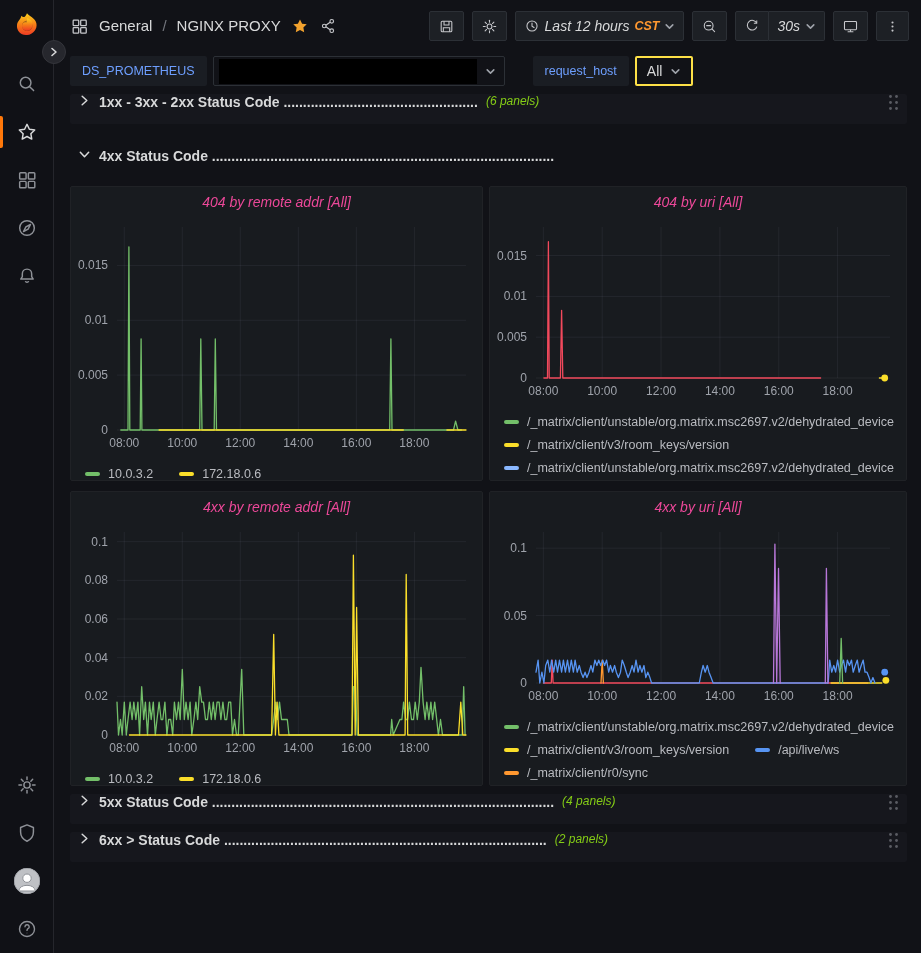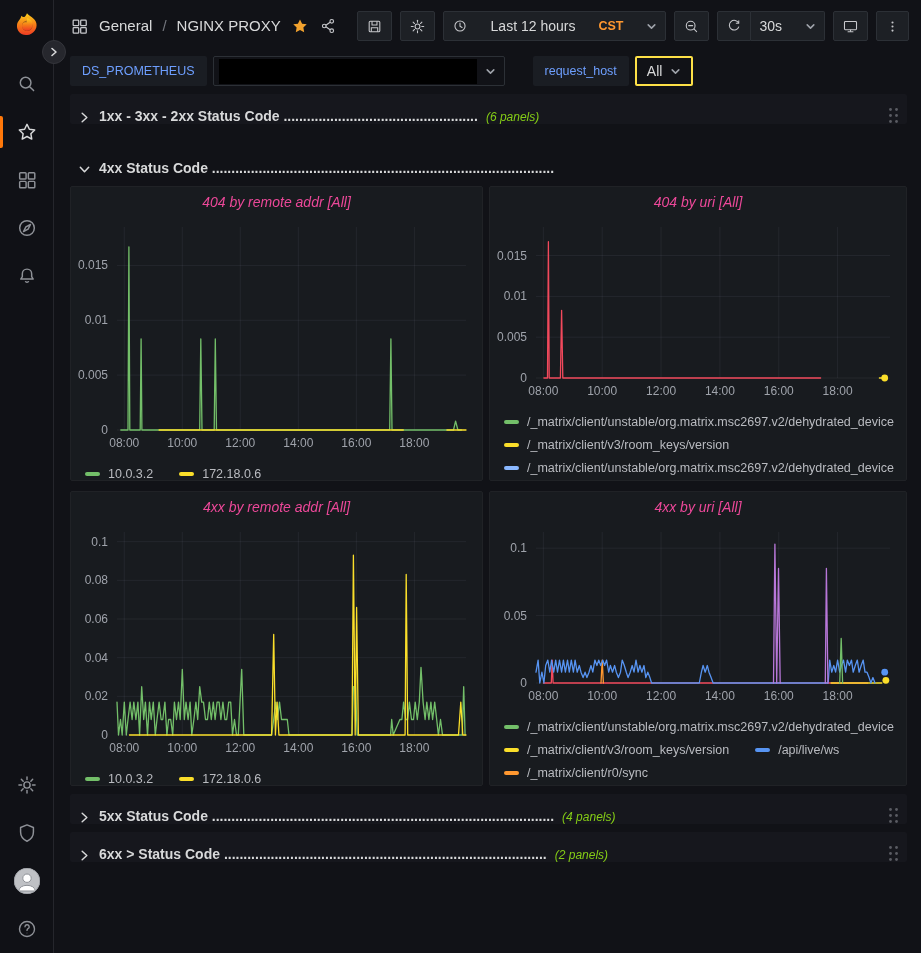--- a/index.html
+++ b/index.html
@@ -25,41 +25,41 @@
 
   
   .main { flex:1; display:flex; flex-direction:column; min-width:0; }
   .navbar { height:52px; display:flex; align-items:center; padding:0 12px 0 16px; flex:none; }
   .breadcrumb { display:flex; align-items:flex-start; gap:10px; }
   .crumb-text { font-size:15px; color:#d8d9da; cursor:pointer; }
   .crumb-sep { font-size:15px; color:#74777e; }
   .nav-spacer { flex:1; }
   .toolbar { display:flex; align-items:center; gap:8px; }
   .tb-btn { height:30px; min-width:32px; padding:0 8px; background:#1d2025; border:1px solid #2c3036;
-    border-radius:2px; display:flex; align-items:center; justify-content:center; gap:23px;
-    color:#d8d9da; cursor:pointer; font-size:14px; font-family:inherit; }
+    border-radius:2px; display:flex; align-items:center; justify-content:center; gap:5px;
+    color:#d8d9da; cursor:pointer; font-size:14px; font-family:inherit;font-style:italic; }
   .tb-group { display:flex; }
   .tb-group .tb-btn:first-child { border-radius:2px 0 0 2px; }
   .tb-group .tb-btn:last-child { border-radius:0 2px 2px 0; border-left:none; }
   .tz { color:#ff9830; font-size:12.5px; font-weight:700; }
 
   
   .submenu { height:38px; display:flex; align-items:center; padding:0 16px; gap:6px; flex:none; }
   .var-label { height:30px; display:flex; align-items:center; padding:0 12px; background:#1a1d23;
     border-radius:2px; color:#6e9fff; font-weight:500; font-size:12.5px; cursor:pointer; }
   .var-select { height:30px; width:292px; border:1px solid #2c3036; border-radius:2px;
     display:flex; align-items:center; padding:0 8px 0 5px; gap:8px; cursor:pointer; }
   .redacted { flex:1; height:25px; background:#000; }
   .gap-lg { width:16px; }
   .var-value { height:30px; border:2px solid #fde047; border-radius:2px; display:flex;
     align-items:center; gap:8px; padding:0 10px; font-size:14px; cursor:pointer; }
 
   
   .dashboard { flex:1; padding:4px 14px 0 16px; overflow:hidden; }
-  .row-header { height:30px; display:flex; align-items:flex-end; gap:8px; padding:0 8px;
+  .row-header { height:30px; display:flex; align-items:flex-start; gap:8px; padding:0 8px;
     border-radius:2px; cursor:pointer; }
   .row-header.collapsed { background:#16171d; }
   .row-header.expanded { background:transparent; margin-top:24px; height:28px; }
   .row-title { font-size:14px; font-weight:700; color:#d8d9da; white-space:nowrap; overflow:hidden; }
   .row-count { font-size:12px; font-style:italic; color:#84cc16; white-space:nowrap; }
   .drag-handle { margin-left:auto; cursor:grab; display:flex; }
   .row-gap { height:8px; }
 
   .panels-grid { display:grid; grid-template-columns:1fr 1.012fr; gap:10px 6px; margin:10px 0 8px; }
   .panel { height:295px; background:#181b1f; border:1px solid #202226; border-radius:2px;

